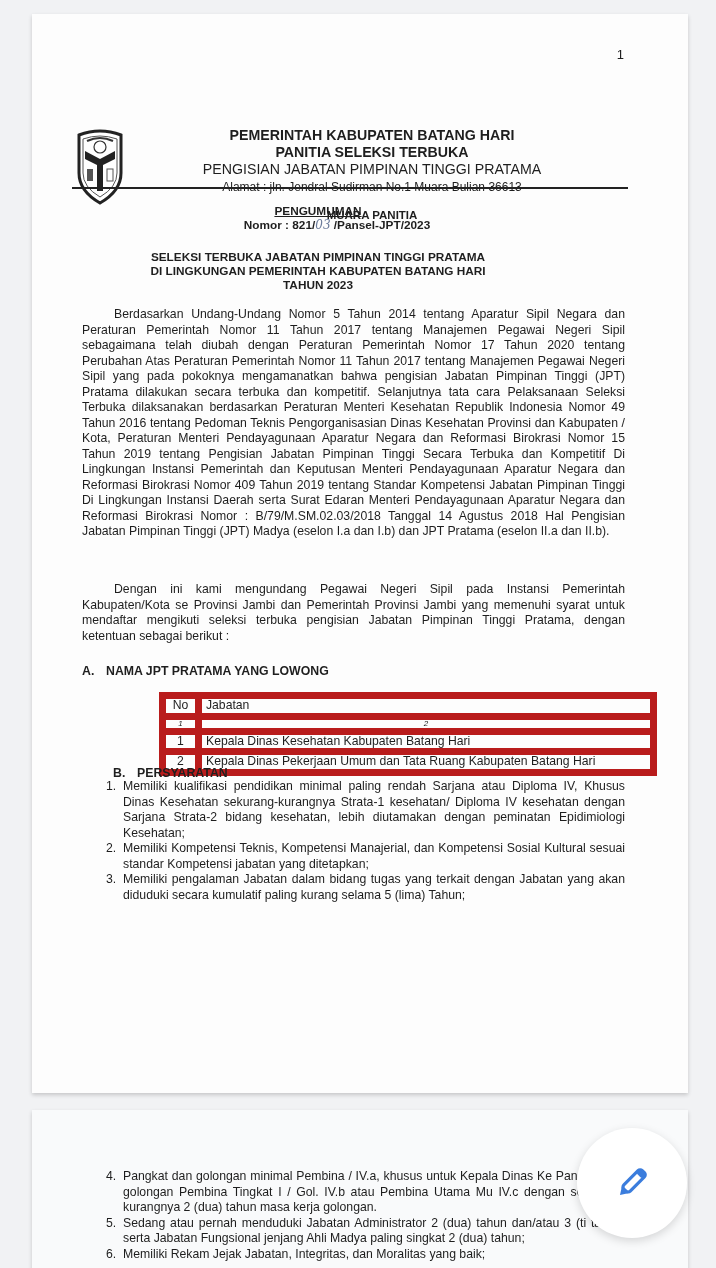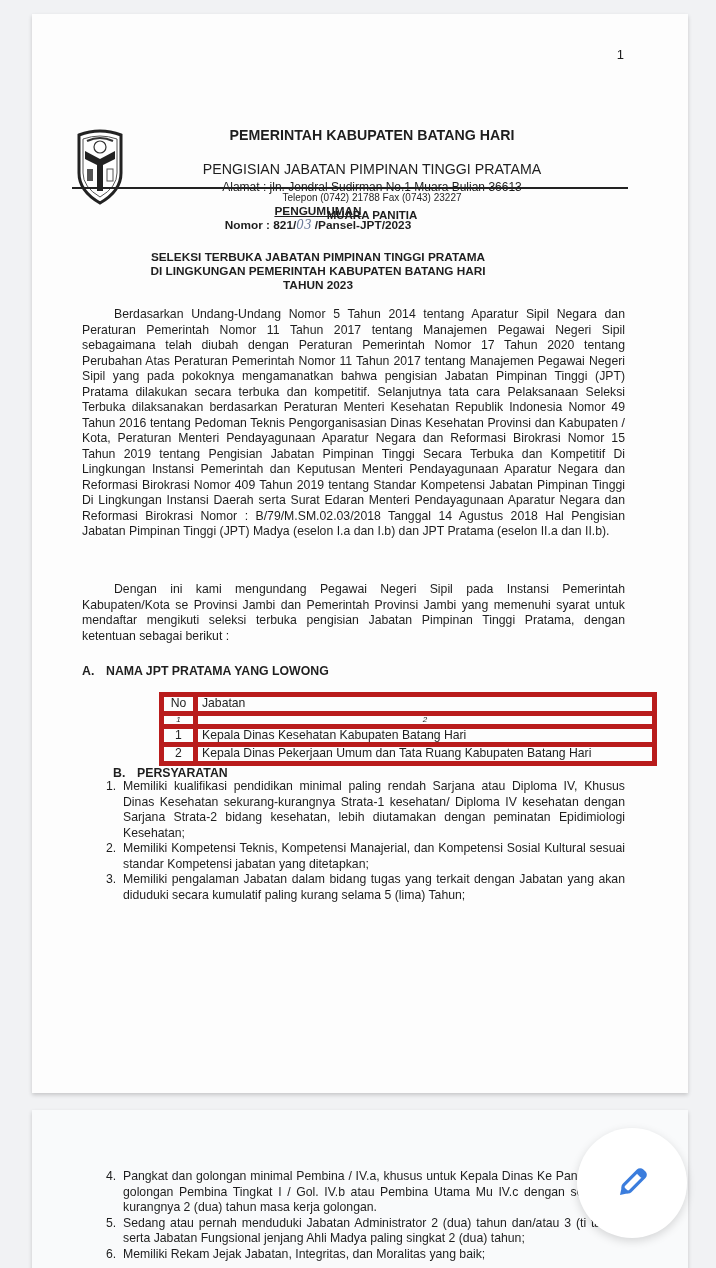--- a/index.html
+++ b/index.html
@@ -24,37 +24,37 @@
   .lh-t1 { top:0px; font-weight:bold; font-size:14.2px; }
   .lh-t2 { top:17px; font-weight:bold; font-size:14.2px; }
   .lh-t3 { top:34px; font-weight:normal; font-size:14.2px; }
   .lh-addr { top:53px; font-size:12px; }
   .lh-tel { top:65px; font-size:10px; }
   .lh-city { top:82px; font-weight:bold; font-size:11.5px; }
   .lh-rule { position:absolute; left:40px; top:173px; width:556px; height:2px; background:#222; }
 
   .center { position:absolute; left:0; width:572px; text-align:center; font-weight:bold; font-size:11.8px; }
   .title-peng { top:190px; text-decoration:underline; }
-  .title-nomor { top:204px; }
+  .title-nomor { top:204px;padding-left:19px; }
   .nomor-hand { font-family:"DejaVu Serif", serif; font-weight:normal; font-style:italic; color:#6a7a9a; font-size:12px; }
   .t-sel1 { top:236px; }
   .t-sel2 { top:250px; }
   .t-sel3 { top:264px; }
 
   .body-text { position:absolute; left:50px; width:543px; font-size:12.25px; line-height:15.5px; text-align:justify; }
   .para1 { top:293px; text-indent:32px; }
   .para2 { top:568px; text-indent:32px; }
 
   .section-head { position:absolute; left:50px; font-weight:bold; font-size:12.3px; }
   .sec-a { top:650px; }
   .sec-b { top:752px;padding-left:31px; }
   .sec-head-letter { display:inline-block; width:24px; }
 
   table.jpt { position:absolute; left:127px; top:678px; width:498px; border-collapse:collapse; font-size:12.2px; }
-  table.jpt td { border:5px solid #b91c1c; padding:0 4px; line-height:13.5px;margin-left:28px; }
+  table.jpt td { border:7px solid #b91c1c; padding:0 4px; line-height:13.5px;margin-left:28px; }
   table.jpt td.no { width:21px; text-align:center; }
   table.jpt tr.idx td { font-style:italic; font-size:8px; line-height:8px; text-align:center; }
   table.jpt tr.hdr td.jab { }
 
   ol.req { position:absolute; margin:0; padding:0; list-style:none; font-size:12.25px; line-height:15.5px; }
   ol.req li { position:relative; padding-left:17px; text-align:justify; }
   ol.req li .num { position:absolute; left:0; top:0; }
   .req1 { left:106px; top:779px; width:519px; }
   .req2 { left:106px; top:1169px; width:519px; }
 
@@ -74,23 +74,23 @@
     <svg class="logo" viewBox="0 0 50 76">
       <path d="M4 6 Q25 -2 46 6 L46 44 Q46 62 25 74 Q4 62 4 44 Z" fill="#fff" stroke="#222" stroke-width="3"></path>
       <path d="M8 10 Q25 4 42 10 L42 44 Q42 58 25 68 Q8 58 8 44 Z" fill="none" stroke="#555" stroke-width="1"></path>
       <path d="M10 22 L25 30 L40 22 L40 30 L28 36 L28 62 L22 62 L22 36 L10 30 Z" fill="#222"></path>
       <circle cx="25" cy="18" r="6" fill="none" stroke="#333" stroke-width="1.2"></circle>
       <path d="M12 12 Q25 6 38 12" fill="none" stroke="#333" stroke-width="2"></path>
       <rect x="12" y="40" width="6" height="12" fill="#555"></rect>
       <rect x="32" y="40" width="6" height="12" fill="none" stroke="#555" stroke-width="1"></rect>
     </svg>
     <div class="lh-text lh-t1">PEMERINTAH KABUPATEN BATANG HARI</div>
+    <div class="lh-text lh-t2">PANITIA SELEKSI TERBUKA</div>
     <div class="lh-text lh-t3">PENGISIAN JABATAN PIMPINAN TINGGI PRATAMA</div>
     <div class="lh-text lh-addr">Alamat : jln. Jendral Sudirman No.1 Muara Bulian 36613</div>
-    <div class="lh-text lh-tel">Telepon (0742) 21788 Fax (0743) 23227</div>
     <div class="lh-text lh-city">MUARA PANITIA</div>
   </div>
   <div class="lh-rule"></div>
 
   <div class="center title-peng">PENGUMUMAN</div>
   <div class="center title-nomor">
     <span>Nomor : 821/</span><span class="nomor-hand">03</span><span> /Pansel-JPT/2023</span>
   </div>
   <div class="center t-sel2">DI LINGKUNGAN PEMERINTAH KABUPATEN BATANG HARI</div>
   <div class="center t-sel1">SELEKSI TERBUKA JABATAN PIMPINAN TINGGI PRATAMA</div>

